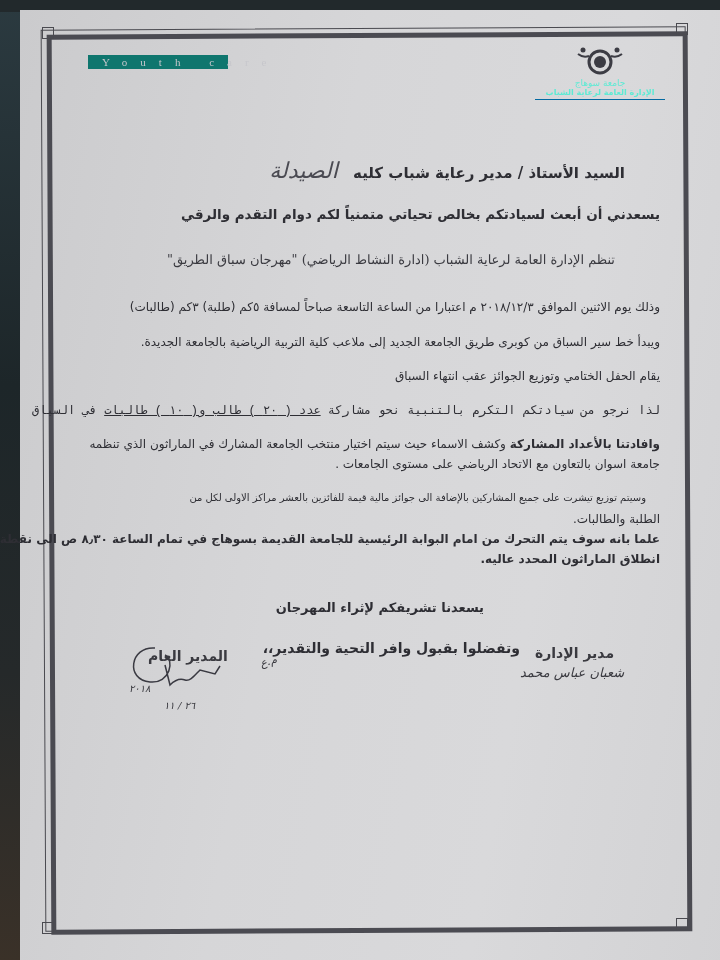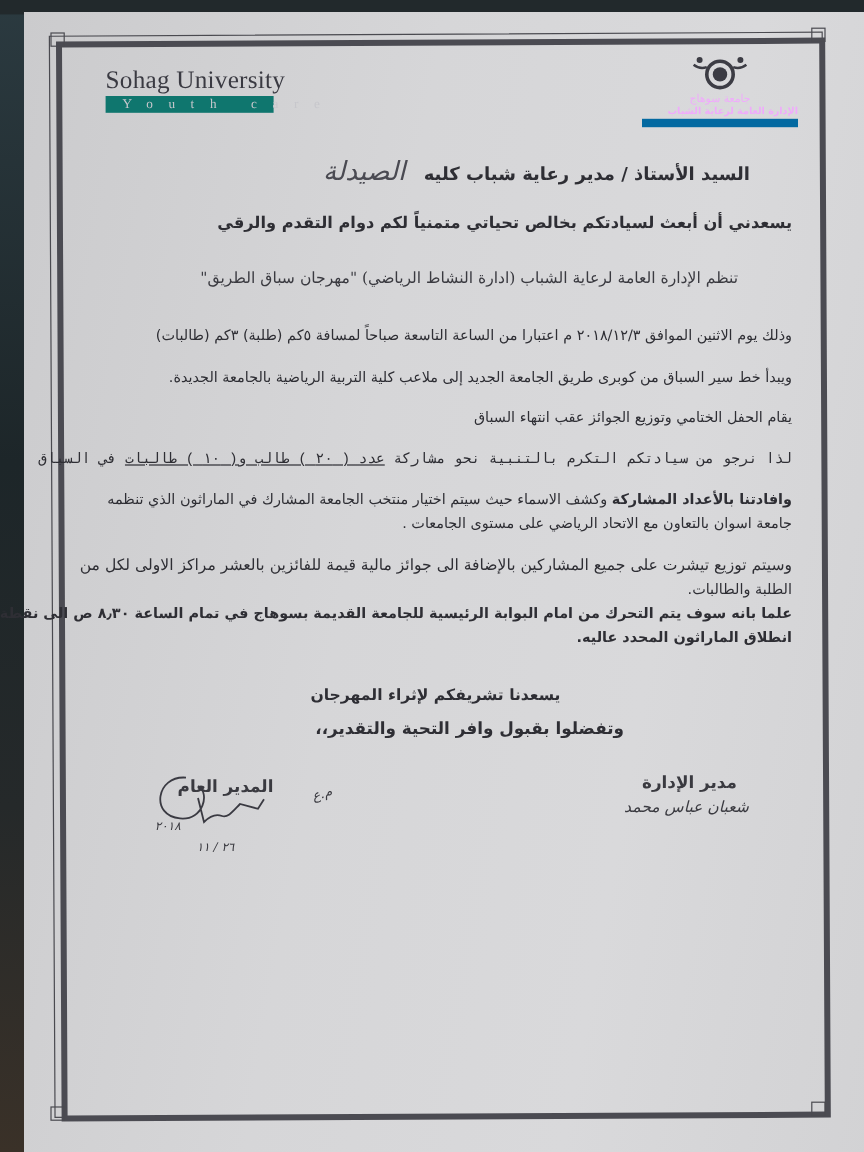--- a/index.html
+++ b/index.html
@@ -38,29 +38,29 @@
     font-family:"Liberation Serif", serif; color:#3a3a42;
   }
   .logo-left .uni {
     font-size:21px; letter-spacing:0.2px; white-space:nowrap;
   }
   .logo-left .youth {
     margin-top:1px; background:#0f766e; color:#c7c7cc; font-size:11px;
     letter-spacing:13px; padding:1px 0 1px 14px; white-space:nowrap;
   }
   .logo-right {
-    position:absolute; left:535px; top:44px; width:130px; text-align:center; color:#f0abfc;
+    position:absolute; left:535px; top:44px; width:130px; text-align:center; color:#5eead4;
   }
   .logo-emblem { width:50px; height:34px; margin:0 auto; position:relative; }
   .logo-right .line1 { font-size:9px; margin-top:0; }
-  .logo-right .line2 { font-size:8px; font-weight:bold; border-bottom:7px solid #0369a1; padding-bottom:2px;text-align:right; }
+  .logo-right .line2 { font-size:8px; font-weight:bold; border-bottom:1px solid #0369a1; padding-bottom:2px; }
   .doc {
     position:absolute; left:70px; top:120px; width:600px; direction:rtl; color:#2e2e34;
   }
-  .p { position:absolute; right:0; white-space:nowrap; direction:rtl; }
+  .p { position:absolute; right:0; white-space:nowrap; direction:rtl;margin-top:28px; }
   .bold { font-weight:bold; }
   .hand { font-family:"DejaVu Serif", serif; font-style:italic; font-weight:normal; color:#4a4a52; }
   .u { text-decoration:underline; }
   .sig-label { position:absolute; font-weight:bold; font-size:14px; color:#3a3a40; direction:rtl; }
   .scribble { position:absolute; }
 </style>
 </head>
 <body>
 
 <div class="bg-left"></div>
@@ -68,21 +68,20 @@
 
 <div class="paper"></div>
 <div class="frame-outer"></div>
 <div class="frame-inner"></div>
 <div class="corner" style="left:42px;top:27px;"></div>
 <div class="corner" style="left:676px;top:23px;"></div>
 <div class="corner" style="left:42px;top:922px;"></div>
 <div class="corner" style="left:676px;top:918px;"></div>
 
 <div class="logo-left">
-  <div class="uni">Sohag University</div>
   <div class="youth">Youth care</div>
 </div>
 
 <div class="logo-right">
   <div class="logo-emblem">
     <svg width="50" height="34" viewBox="0 0 50 34">
       <circle cx="25" cy="18" r="11" fill="none" stroke="#3c3c44" stroke-width="3"></circle>
       <circle cx="25" cy="18" r="6" fill="#3c3c44"></circle>
       <circle cx="8" cy="6" r="2.5" fill="#3c3c44"></circle>
       <circle cx="42" cy="6" r="2.5" fill="#3c3c44"></circle>
@@ -112,28 +111,28 @@
     <span>لذا نرجو من سيادتكم التكرم بالتنبية نحو مشاركة</span>
     <span class="u">عدد ( ٢٠ ) طالب و( ١٠ ) طالبات</span>
     <span>في السباق</span>
   </div>
 
   <div class="p" style="top:289px; right:10px; font-size:12px;">
     <span class="bold">وافادتنا بالأعداد المشاركة</span><span> وكشف الاسماء حيث سيتم اختيار منتخب الجامعة المشارك في الماراثون الذي تنظمه</span>
   </div>
   <div class="p" style="top:309px; right:10px; font-size:12px;">جامعة اسوان بالتعاون مع الاتحاد الرياضي على مستوى الجامعات .</div>
 
-  <div class="p" style="top:344px; right:10px; font-size:13px;">وسيتم توزيع تيشرت على جميع المشاركين بالإضافة الى جوائز مالية قيمة للفائزين بالعشر مراكز الاولى لكل من</div>
+  <div class="p" style="top:344px; right:24px; font-size:10px;">وسيتم توزيع تيشرت على جميع المشاركين بالإضافة الى جوائز مالية قيمة للفائزين بالعشر مراكز الاولى لكل من</div>
   <div class="p" style="top:364px; right:10px; font-size:12px;">الطلبة والطالبات.</div>
 
   <div class="p bold" style="top:384px; right:10px; font-size:12px;">علما بانه سوف يتم التحرك من امام البوابة الرئيسية للجامعة القديمة بسوهاج في تمام الساعة ٨٫٣٠ ص الى نقطة</div>
   <div class="p bold" style="top:404px; right:10px; font-size:12px;text-align:center;">انطلاق الماراثون المحدد عاليه.</div>
 
-  <div class="p bold" style="top:452px; right:203px; font-size:13px;">يسعدنا تشريفكم لإثراء المهرجان</div>
-  <div class="p bold" style="top:480px; right:150px; font-size:14px;text-align:center;">وتفضلوا بقبول وافر التحية والتقدير،،</div>
+  <div class="p bold" style="top:452px; right:186px; font-size:13px;">يسعدنا تشريفكم لإثراء المهرجان</div>
+  <div class="p bold" style="top:492px; right:150px; font-size:14px;text-align:center;">وتفضلوا بقبول وافر التحية والتقدير،،</div>
 </div>
 
 <div class="sig-label" style="left:535px; top:645px;">مدير الإدارة</div>
 <div class="sig-label hand" style="left:520px; top:665px; font-size:13px; font-weight:normal;">شعبان عباس محمد</div>
 
 <div class="sig-label" style="left:148px; top:648px;">المدير العام</div>
 <div class="sig-label hand" style="left:260px; top:655px; font-size:11px; font-weight:normal; transform:rotate(-15deg);">م.ع</div>
 
 <svg class="scribble" style="left:120px; top:640px;" width="110" height="65" viewBox="0 0 110 65">
   <path d="M35 8 C10 6 5 40 30 42 C50 44 55 20 45 15 M45 25 L50 45 C55 40 60 38 65 40 C70 42 75 35 80 30 L95 34 L100 26" stroke="#3a3a42" stroke-width="1.5" fill="none"></path>

